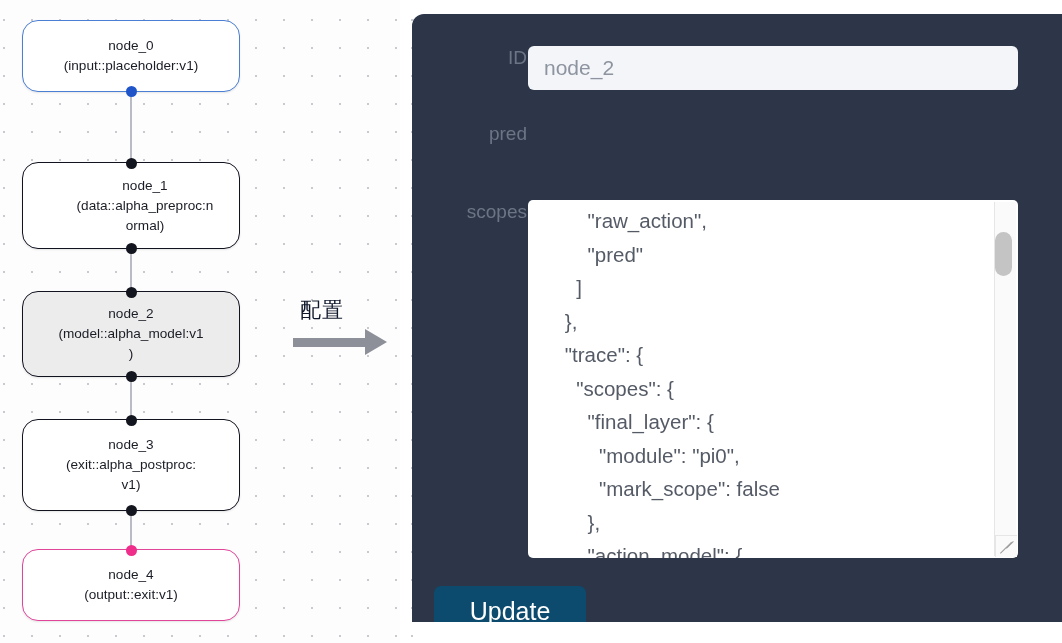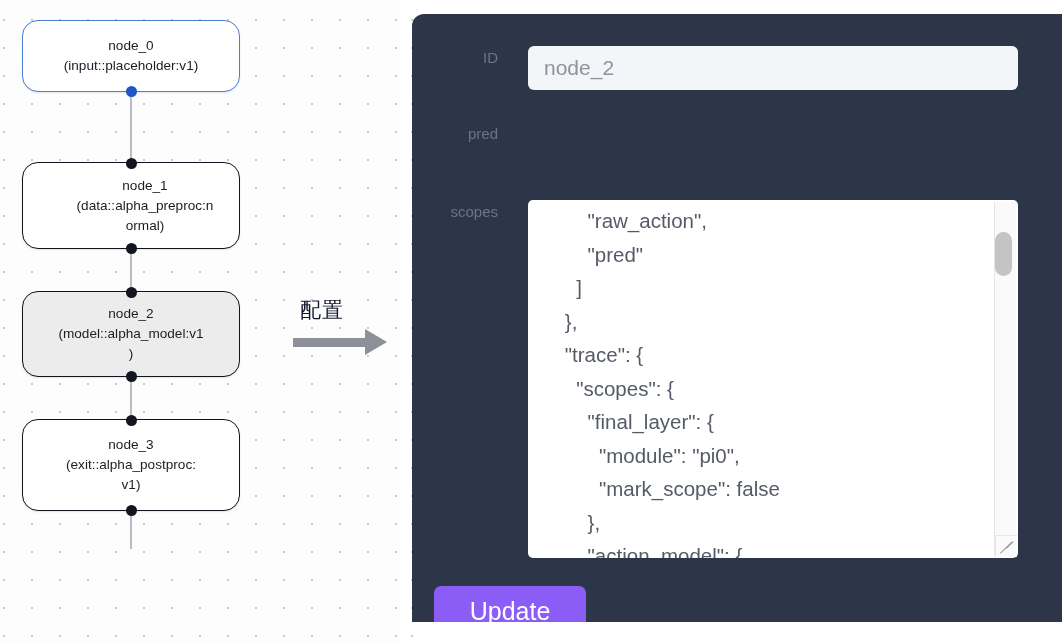--- a/index.html
+++ b/index.html
@@ -127,25 +127,25 @@
     z-index: 0;
   }
 
   .field-row {
     position: absolute;
     display: flex;
     align-items: flex-start;
   }
   .field-label {
     color: #6c7585;
-    font-size: 15px;
+    font-size: 19px;
     line-height: 24px;
     text-align: right;
     width: 98px;
-    padding-right: 30px;
+    padding-right: 1px;
   }
   .field-input {
     background: #f3f5f9;
     border: none;
     border-radius: 6px;
     color: #8d949f;
     font-size: 21px;
     font-family: "Liberation Sans", sans-serif;
     padding: 9px 16px;
     width: 490px;
@@ -210,21 +210,21 @@
     transform-origin: 0 0;
     transform: rotate(-45deg);
   }
   .resize-grip i.l1 { width: 16px; right: 1px; bottom: 3px; }
   .resize-grip i.l2 { width: 10px; right: 1px; bottom: 8px; }
 
   #update-button {
     position: absolute;
     left: 22px; top: 572px;
     width: 152px; height: 50px;
-    background: #8b5cf6;
+    background: #0c4a6e;
     color: #ffffff;
     border: none;
     border-radius: 7px;
     font-size: 25px;
     font-family: "Liberation Sans", sans-serif;
     text-align: center;
     line-height: 42px;
     cursor: pointer;
     padding: 0;
   }
@@ -264,20 +264,25 @@
     </div>
 
     <div class="gnode" style="top:419px; height:92px;">
       <span class="nlabel">node_3
 (exit::alpha_postproc:
 v1)</span>
       <span class="port top"></span>
       <span class="port bot"></span>
     </div>
 
+    <div class="gnode is-output" style="top:549px; height:72px;">
+      <span class="nlabel">node_4
+(output::exit:v1)</span>
+      <span class="port top pink"></span>
+    </div>
   </div>
 
   <div id="flow-arrow">
     <span class="cap">配置</span>
     <span class="shaft"></span>
     <span class="head"></span>
   </div>
 
   <div id="inspector-dots"></div>
 

